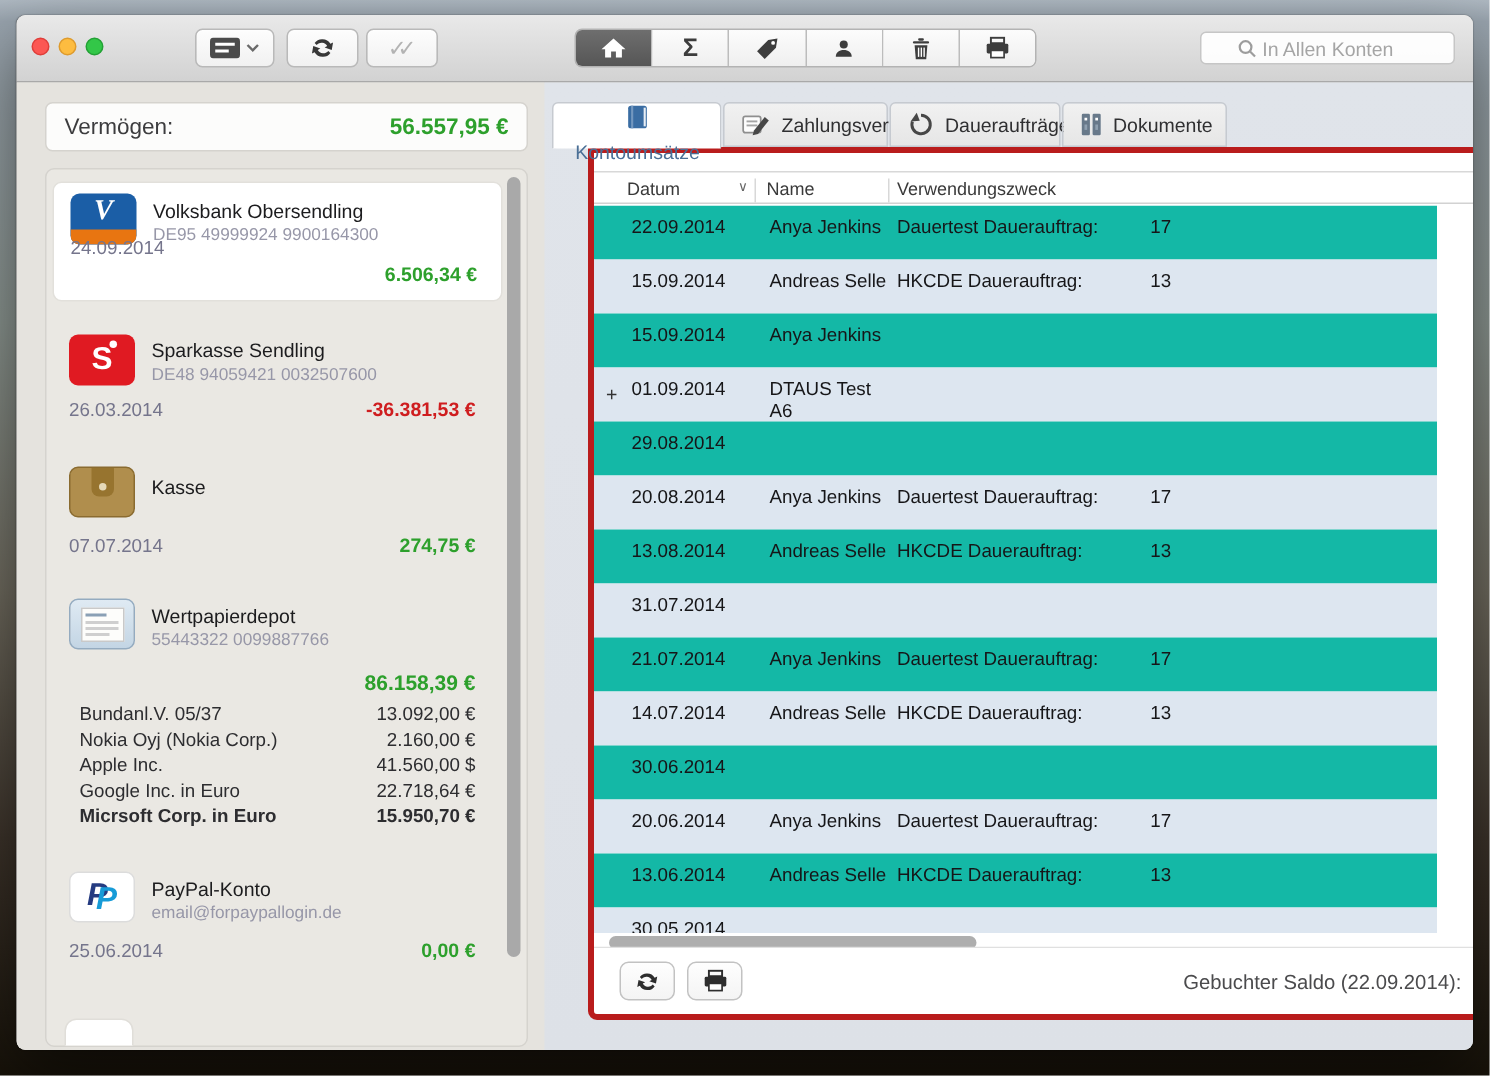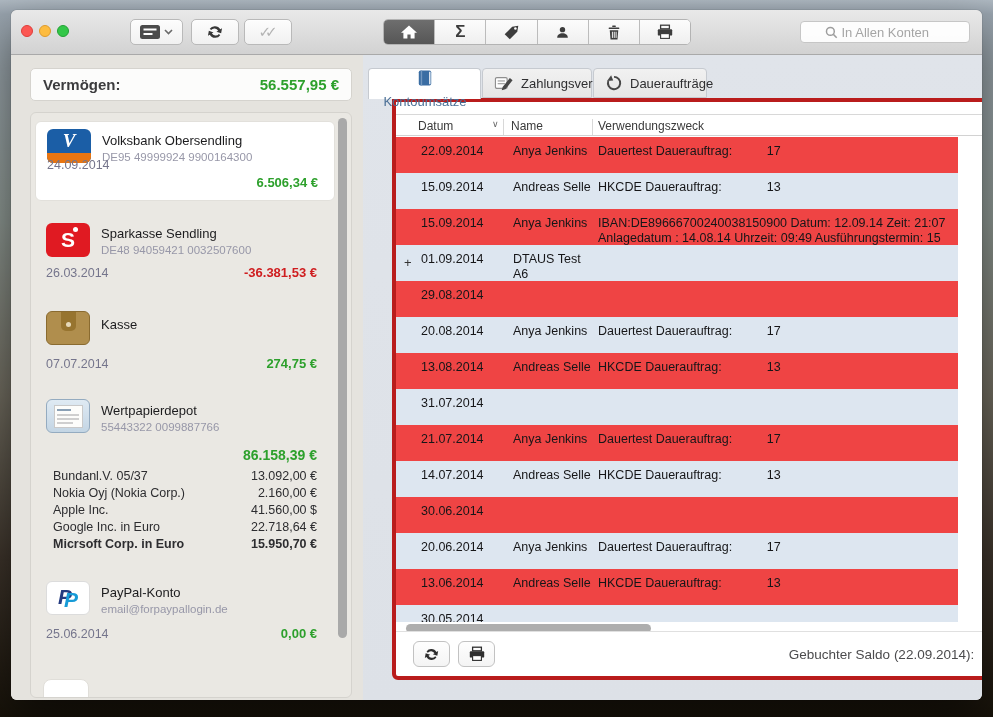--- a/index.html
+++ b/index.html
@@ -43,21 +43,21 @@
   .search input::placeholder { color:#a5a5a5; }
 
   
   .bg-warm { position:absolute; left:0; top:45px; width:352px; bottom:0; background:#e5e3de; }
   .bg-cool { position:absolute; left:352px; top:45px; right:0; bottom:0; background:linear-gradient(#e0e4ea,#dde1e7); }
 
   
   .verm-card { position:absolute; left:19px; top:58px; width:322px; height:33px; background:#fcfcfb;
                border:1px solid #d5d3ce; border-radius:5px; display:flex; align-items:center;
                justify-content:space-between; padding:0 12px; }
-  .verm-label { font-size:15px; font-weight:bold; color:#3c3c3e; }
+  .verm-label { font-size:15px; font-weight:normal; color:#3c3c3e; }
   .verm-value { font-size:15px; font-weight:bold; color:#2da02c; }
 
   .acct-panel { position:absolute; left:19px; top:102px; width:322px; height:586px; background:#eae8e3;
                 border:1px solid #d5d3ce; border-radius:6px; overflow:hidden; }
   .acct-item { position:absolute; left:0; width:100%; }
   .acct-card-sel { position:absolute; left:4px; top:8px; width:300px; height:80px; background:#fff;
                    border:1px solid #e2e0db; border-radius:6px; }
   .aicon { position:absolute; left:15px; width:44px; height:34px; border-radius:6px; overflow:hidden; }
   .aname { position:absolute; left:70px; font-size:13px; color:#1c1c1e; white-space:nowrap; }
   .anum  { position:absolute; left:70px; font-size:11.5px; color:#9797a8; white-space:nowrap; }
@@ -110,21 +110,21 @@
           border:4px solid #b91c1c; border-radius:0 6px 6px 6px;margin-left:24px; }
   .thead { position:absolute; left:0; right:0; top:12px; height:22px;
            border-top:1px solid #d8d8d8; border-bottom:1px solid #d2d2d2; font-size:12px; color:#3a3a3a; }
   .thead span { position:absolute; top:4px; }
   .h-datum { left:22px; } .h-name { left:115px; } .h-zweck { left:202px; }
   .h-sort { left:96px; top:5px; font-size:9px; color:#666; }
   .h-sep1 { position:absolute; left:107px; top:3px; width:1px; height:16px; background:#d8d8d8; }
   .h-sep2 { position:absolute; left:196px; top:3px; width:1px; height:16px; background:#d8d8d8; }
 
   .rows { position:absolute; left:0; top:35px; width:562px; height:485px; overflow:hidden; }
-  .trow { position:relative; height:36px; background:#ef4444; }
+  .trow { position:relative; height:36px; background:#14b8a6; }
   .trow.alt { background:#dde6f0; }
   .tcell { position:absolute; top:7px; font-size:12.5px; color:#161618; line-height:15px; }
   .gutter { left:8px; top:10px; color:#333; font-size:13px; }
   .c-date { left:25px; }
   .c-name { left:117px; width:80px; }
   .c-purpose { left:202px; white-space:pre; }
 
   .v-scroll { position:absolute; right:4px; top:37px; width:8px; height:56px; border-radius:4px; background:#b5b5b5; }
   .h-scroll { position:absolute; left:10px; top:522px; width:245px; height:9px; border-radius:4.5px; background:#aeaeae; }
 
@@ -353,20 +353,33 @@
   </div>
   <div class="tab tab3">
     <span>
       <svg width="18" height="18" viewBox="0 0 22 22">
           <path d="M11 3.5a7.5 7.5 0 1 1-7 5" fill="none" stroke="#474747" stroke-width="2.4"></path>
           <path d="M7.5 1.5 L2.5 8.5 L10 8 Z" fill="#474747"></path>
         </svg>
     </span>
     <span>Daueraufträge</span>
   </div>
+  <div class="tab tab4">
+    <span>
+      <svg width="15" height="18" viewBox="0 0 16 20">
+          <rect x="1" y="2" width="6" height="16" rx="1" fill="#68798a"></rect>
+          <rect x="9" y="2" width="6" height="16" rx="1" fill="#68798a"></rect>
+          <rect x="3" y="5" width="2" height="2" fill="#fff"></rect>
+          <rect x="11" y="5" width="2" height="2" fill="#fff"></rect>
+          <rect x="3" y="10" width="2" height="4" fill="#8fa0b0"></rect>
+          <rect x="11" y="10" width="2" height="4" fill="#8fa0b0"></rect>
+        </svg>
+    </span>
+    <span>Dokumente</span>
+  </div>
 
   <div class="card">
     <div class="thead">
       <span class="h-datum">Datum</span>
       <span class="h-sort">∨</span>
       <span class="h-sep1"></span>
       <span class="h-name">Name</span>
       <span class="h-sep2"></span>
       <span class="h-zweck">Verwendungszweck</span>
     </div>
@@ -381,22 +394,20 @@
         <div class="trow alt">
           <span class="tcell gutter"></span>
           <span class="tcell c-date">15.09.2014</span>
           <span class="tcell c-name">Andreas Selle</span>
           <span class="tcell c-purpose">HKCDE Dauerauftrag:             13</span>
         </div>
         <div class="trow">
           <span class="tcell gutter"></span>
           <span class="tcell c-date">15.09.2014</span>
           <span class="tcell c-name">Anya Jenkins</span>
-          <span class="tcell c-purpose">IBAN:DE89666700240038150900 Datum: 12.09.14 Zeit: 21:07
-Anlagedatum : 14.08.14 Uhrzeit: 09:49 Ausführungstermin: 15</span>
         </div>
         <div class="trow alt">
           <span class="tcell gutter">+</span>
           <span class="tcell c-date">01.09.2014</span>
           <span class="tcell c-name">DTAUS Test A6</span>
         </div>
         <div class="trow">
           <span class="tcell gutter"></span>
           <span class="tcell c-date">29.08.2014</span>
           <span class="tcell c-name"></span>

